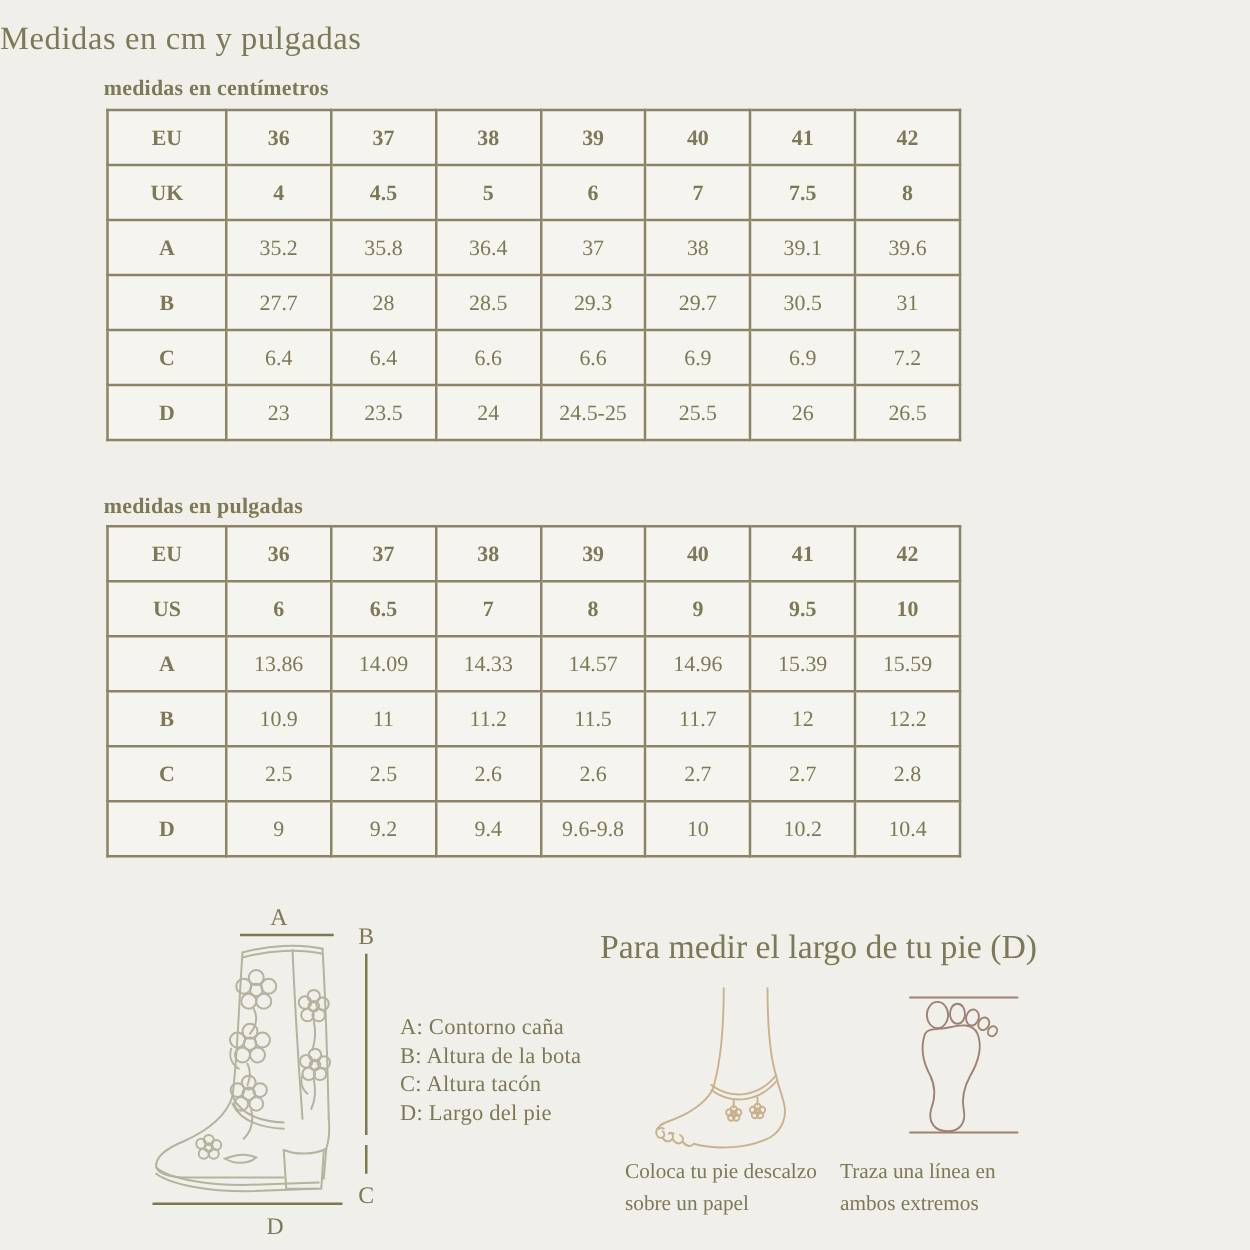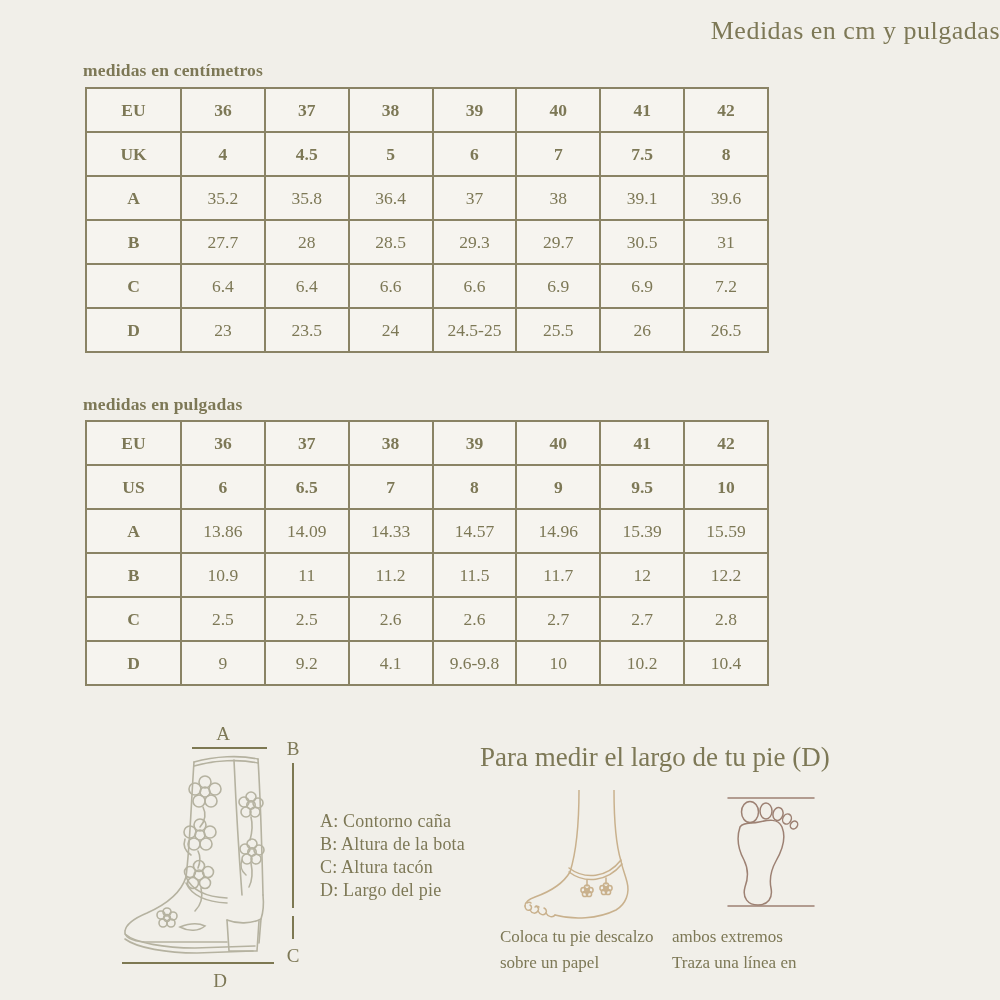--- a/index.html
+++ b/index.html
@@ -8,21 +8,21 @@
     position: relative;
     background: #f1efe9;
     font-family: "Liberation Serif", "DejaVu Serif", serif;
     color: #7d7856;
     overflow: hidden;
   }
   .abs { position: absolute; }
 
   .page-title {
     top: 16px; left: 0; width: 1000px;
-    text-align: right;
+    text-align: left;
     font-size: 26px;
     font-weight: 400;
     letter-spacing: 0.5px;
   }
   .section-label {
     left: 83px;
     font-size: 17.5px;
     font-weight: 700;
     letter-spacing: 0.2px;
   }
@@ -222,21 +222,21 @@
         <td>2.6</td>
         <td>2.6</td>
         <td>2.7</td>
         <td>2.7</td>
         <td>2.8</td>
       </tr>
       <tr>
         <th>D</th>
         <td>9</td>
         <td>9.2</td>
-        <td>4.1</td>
+        <td>9.4</td>
         <td>9.6-9.8</td>
         <td>10</td>
         <td>10.2</td>
         <td>10.4</td>
       </tr>
     </tbody>
 </table>
 
 <svg class="abs boot-svg" width="215" height="278" viewBox="0 0 215 278">
 
@@ -393,15 +393,15 @@
 
     <path d="M14,34 C10,46 12,56 18,67 C23,77 22,86 19,94 C16,105 22,112 32,112 C42,112 47,105 45,95 C43,85 45,77 50,68 C57,56 60,44 56,34 C52,25 42,27 33,29 C25,31 17,29 14,34 Z"></path>
   </g>
 </svg>
 
 <div class="abs caption one">
   <div>Coloca tu pie descalzo</div>
   <div>sobre un papel</div>
 </div>
 <div class="abs caption two">
+  <div>Traza una línea en</div>
   <div>ambos extremos</div>
-  <div>Traza una línea en</div>
 </div>
 
 </body></html>

